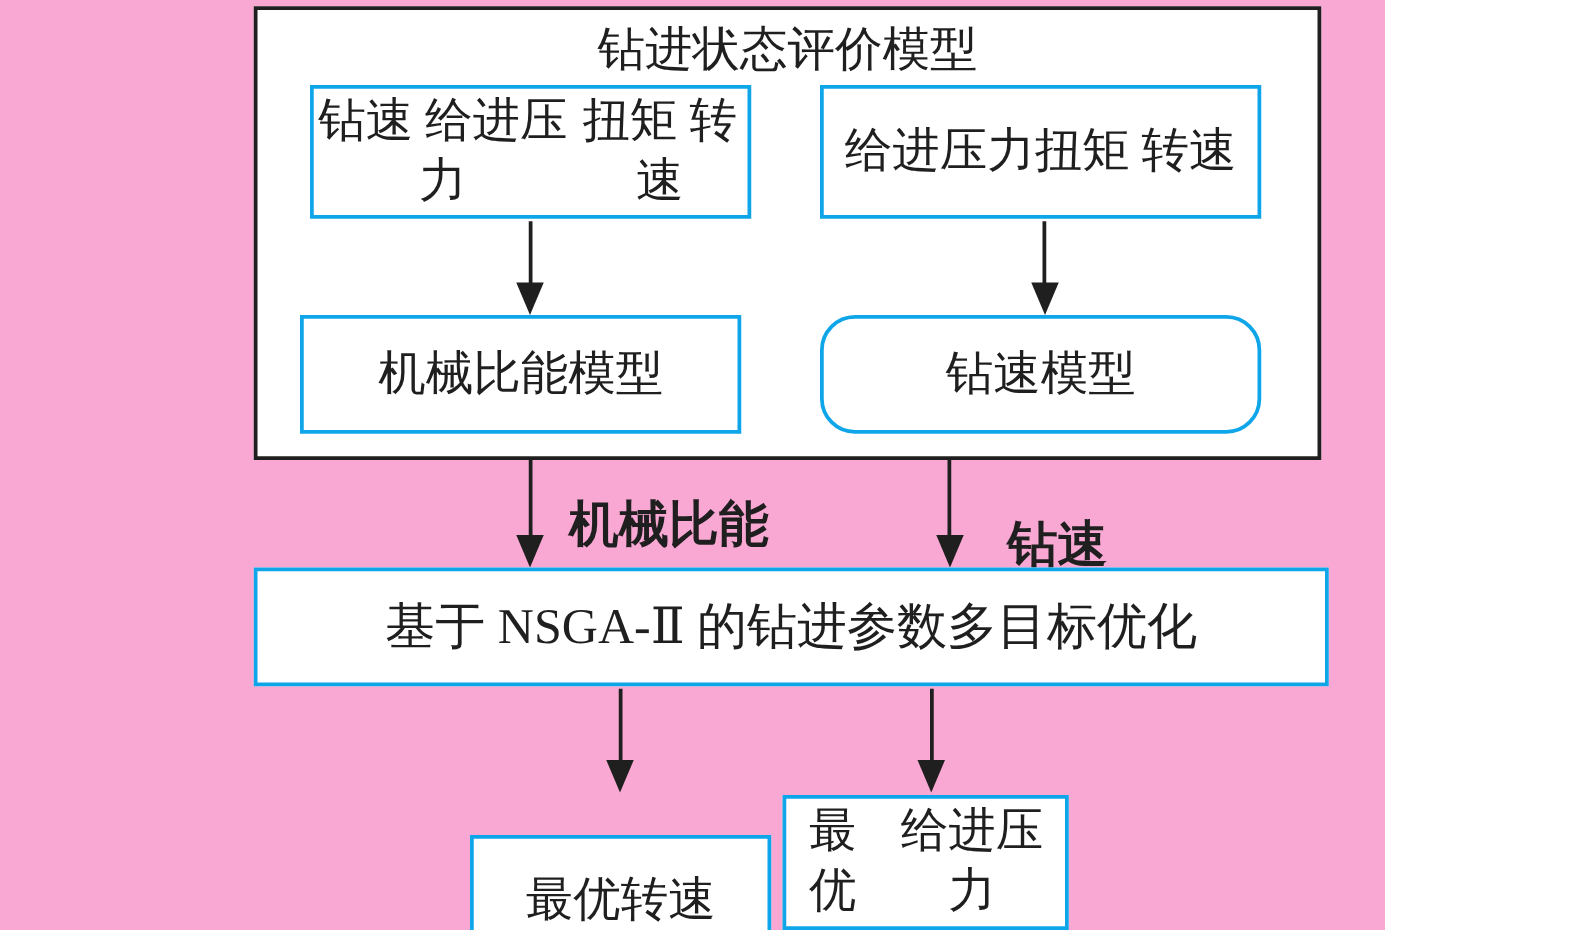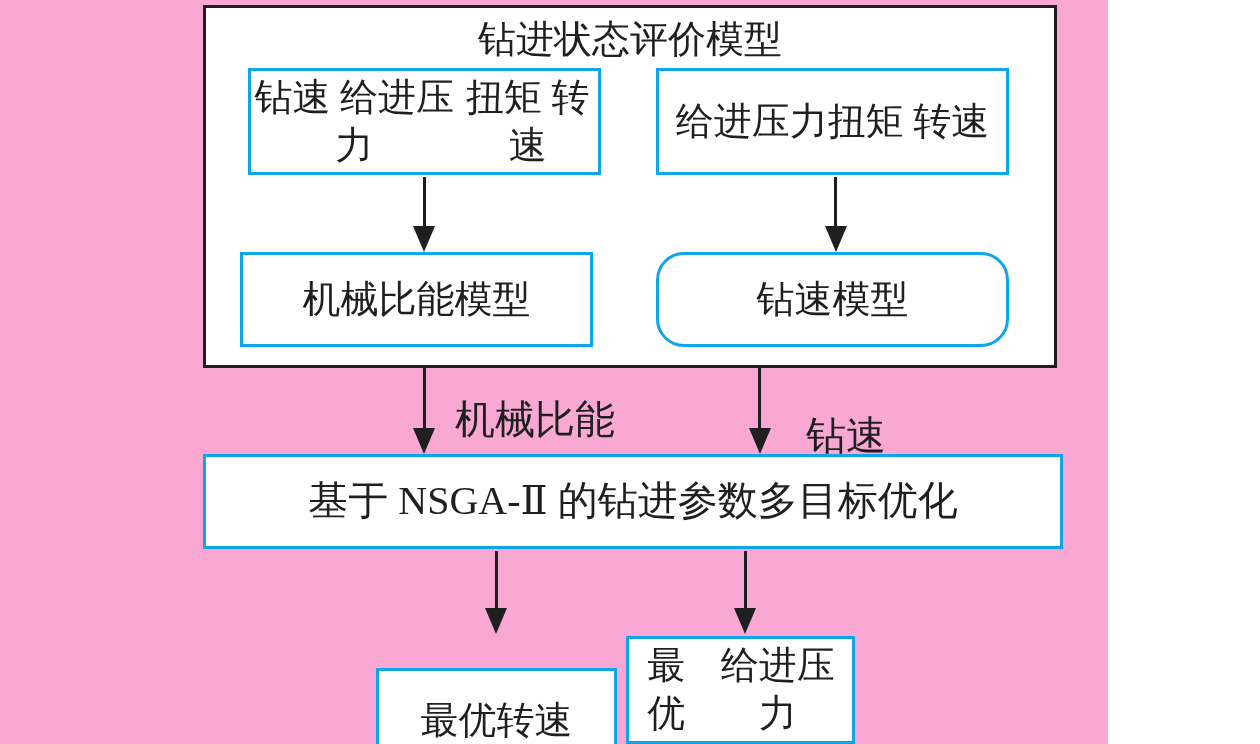--- a/index.html
+++ b/index.html
@@ -48,20 +48,21 @@
     position: absolute;
     width: 0; height: 0;
     border-left: 11px solid transparent;
     border-right: 11px solid transparent;
     border-top: 26px solid #1f1f1f;
   }
   .edge-label {
     position: absolute;
     font-size: 40px;
     white-space: nowrap;
+    font-weight: bold;
   }
   .nsga { font-size: 40px; }
 </style>
 </head>
 <body>
 
 <div class="stage">
 
   <div class="outer"></div>
   <div class="outer-title">钻进状态评价模型</div>

